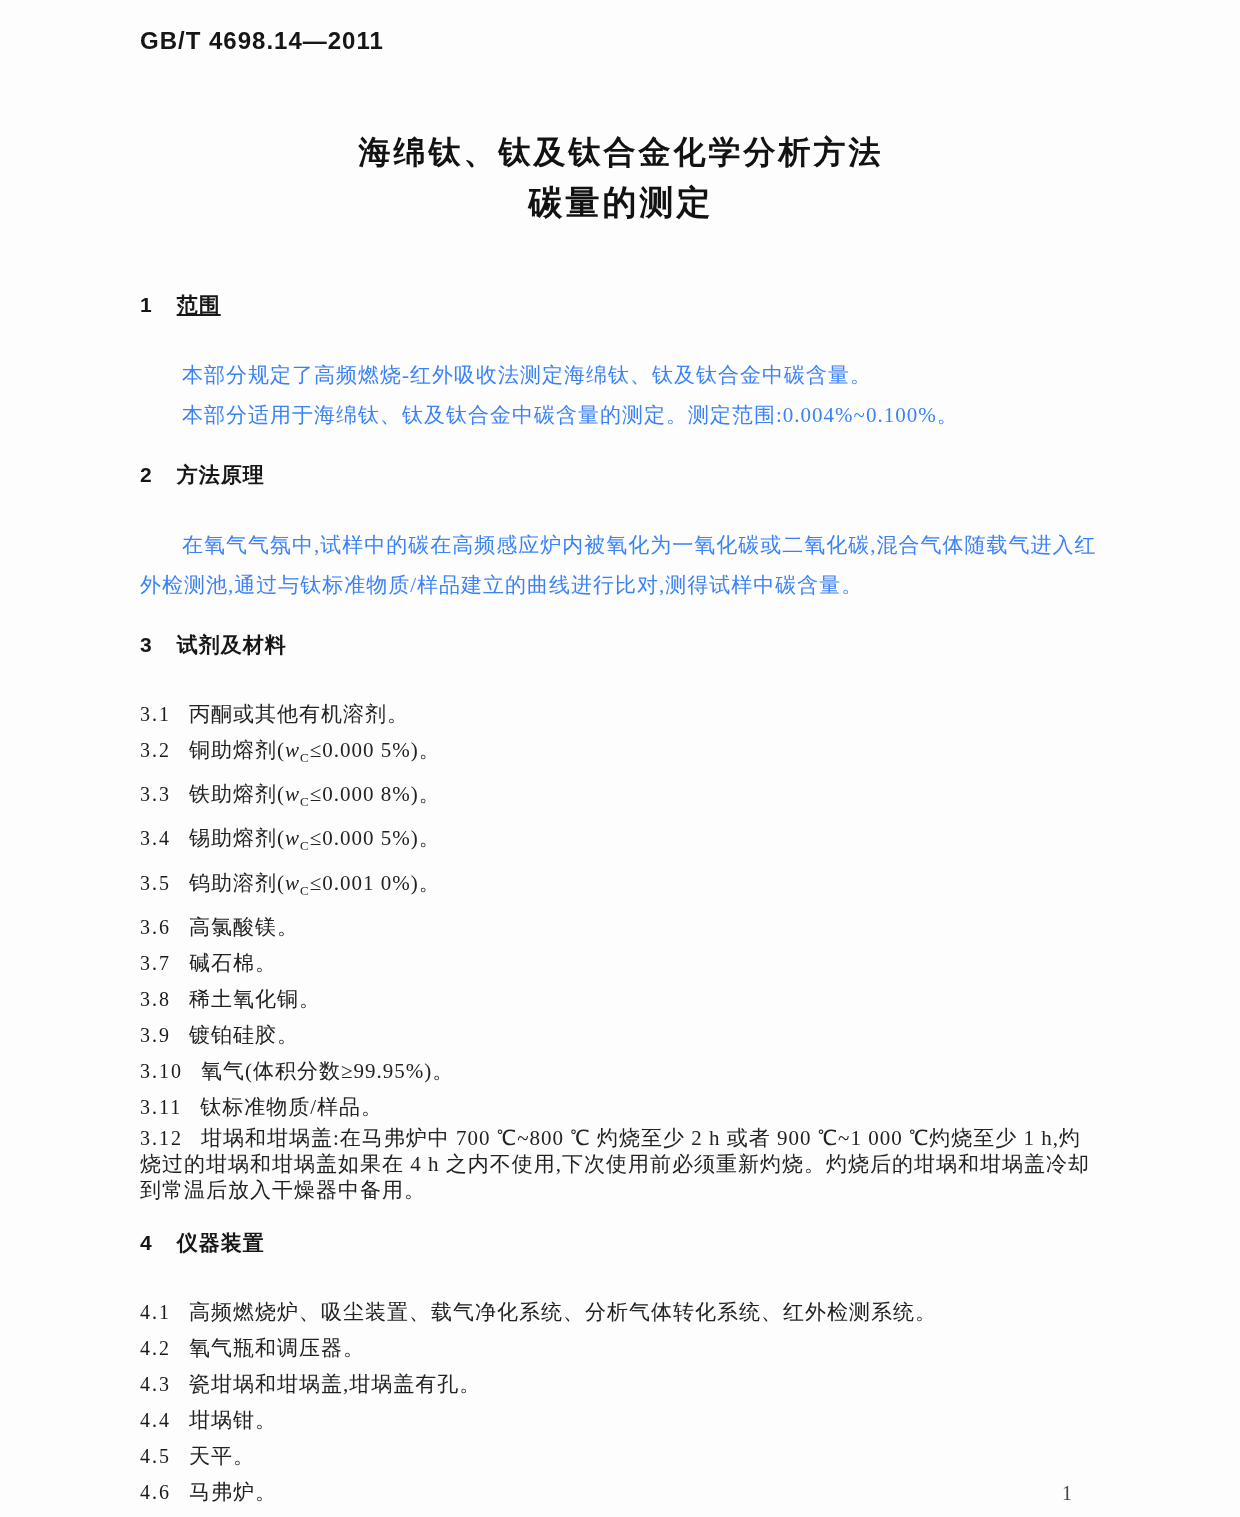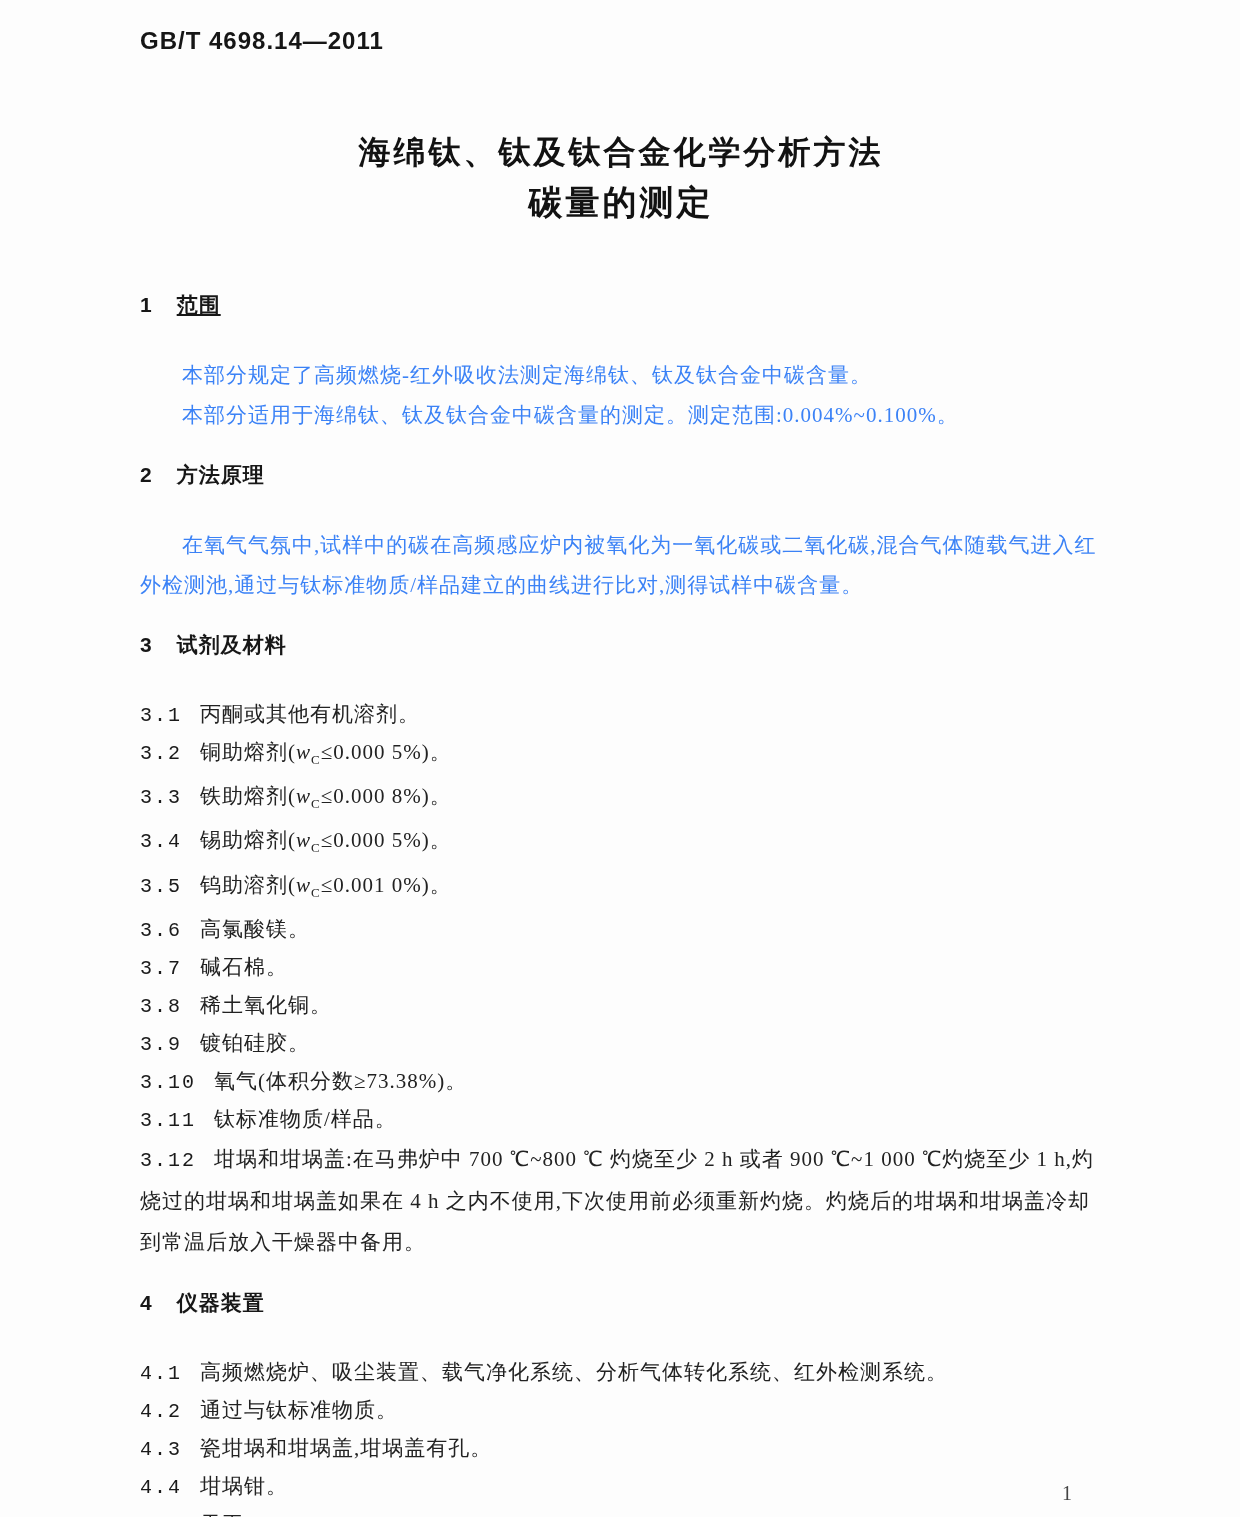--- a/index.html
+++ b/index.html
@@ -69,23 +69,23 @@
   .para.follow { margin-top: 0; }
 
   .item-list { margin-top: 38px; }
   .item {
     font-family: "Liberation Serif", serif;
     font-size: 21px;
     line-height: 36px;
     letter-spacing: 1px;
     color: #222;
   }
-  .item.multiline { line-height: 41px; }
+  .item.multiline { line-height: 26px; }
   .item-num {
-    font-family: Liberation Mono, monospace;
+    font-family: Liberation Serif, serif;
     font-size: 20px;
     letter-spacing: 2px;
     margin-right: 18px;
     color: #1a1a1a;
   }
   .var { font-family: "Liberation Serif", serif; font-style: italic; }
   sub { font-size: 13px; }
 
   .page-number {
     position: absolute;
@@ -120,29 +120,29 @@
     <div class="item-list">
       <p class="item"><span class="item-num">3.1</span><span>丙酮或其他有机溶剂。</span></p>
       <p class="item"><span class="item-num">3.2</span><span><span>铜助熔剂(</span><span class="var">w</span><sub>C</sub><span>≤0.000 5%)。</span></span></p>
       <p class="item"><span class="item-num">3.3</span><span><span>铁助熔剂(</span><span class="var">w</span><sub>C</sub><span>≤0.000 8%)。</span></span></p>
       <p class="item"><span class="item-num">3.4</span><span><span>锡助熔剂(</span><span class="var">w</span><sub>C</sub><span>≤0.000 5%)。</span></span></p>
       <p class="item"><span class="item-num">3.5</span><span><span>钨助溶剂(</span><span class="var">w</span><sub>C</sub><span>≤0.001 0%)。</span></span></p>
       <p class="item"><span class="item-num">3.6</span><span>高氯酸镁。</span></p>
       <p class="item"><span class="item-num">3.7</span><span>碱石棉。</span></p>
       <p class="item"><span class="item-num">3.8</span><span>稀土氧化铜。</span></p>
       <p class="item"><span class="item-num">3.9</span><span>镀铂硅胶。</span></p>
-      <p class="item"><span class="item-num">3.10</span><span>氧气(体积分数≥73.38%)。</span></p>
+      <p class="item"><span class="item-num">3.10</span><span>氧气(体积分数≥99.95%)。</span></p>
       <p class="item"><span class="item-num">3.11</span><span>钛标准物质/样品。</span></p>
       <p class="item multiline"><span class="item-num">3.12</span><span>坩埚和坩埚盖:在马弗炉中 700 ℃~800 ℃ 灼烧至少 2 h 或者 900 ℃~1 000 ℃灼烧至少 1 h,灼烧过的坩埚和坩埚盖如果在 4 h 之内不使用,下次使用前必须重新灼烧。灼烧后的坩埚和坩埚盖冷却到常温后放入干燥器中备用。</span></p>
     </div>
 
     <h2 class="sec-heading"><span class="sec-num">4</span><span>仪器装置</span></h2>
     <div class="item-list">
       <p class="item"><span class="item-num">4.1</span><span>高频燃烧炉、吸尘装置、载气净化系统、分析气体转化系统、红外检测系统。</span></p>
-      <p class="item"><span class="item-num">4.2</span><span>通过与钛标准物质。</span></p>
+      <p class="item"><span class="item-num">4.2</span><span>氧气瓶和调压器。</span></p>
       <p class="item"><span class="item-num">4.3</span><span>瓷坩埚和坩埚盖,坩埚盖有孔。</span></p>
       <p class="item"><span class="item-num">4.4</span><span>坩埚钳。</span></p>
       <p class="item"><span class="item-num">4.5</span><span>天平。</span></p>
       <p class="item"><span class="item-num">4.6</span><span>马弗炉。</span></p>
     </div>
 
   </div>
 
   <div class="page-number">1</div>
 </div>

